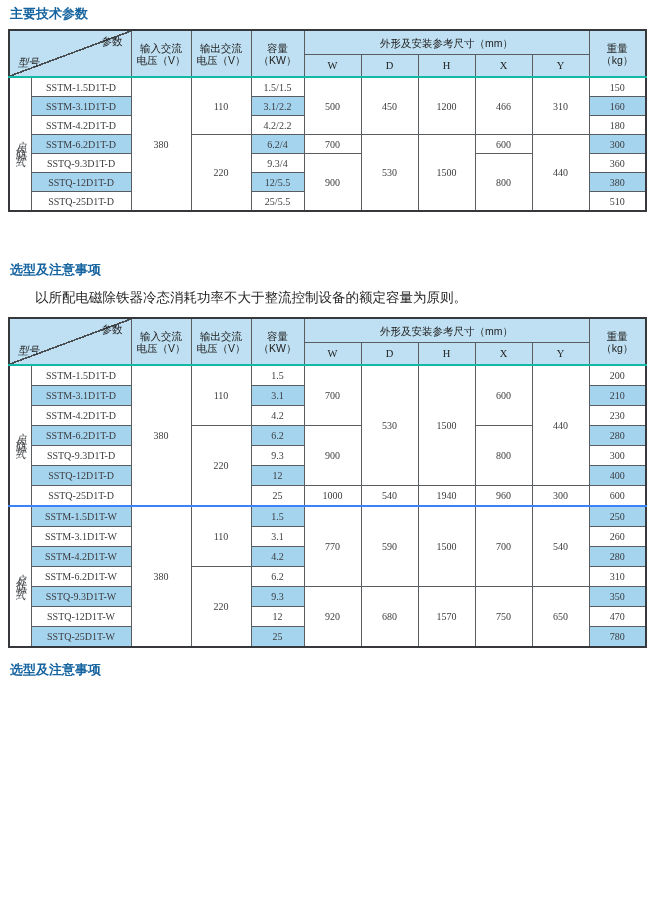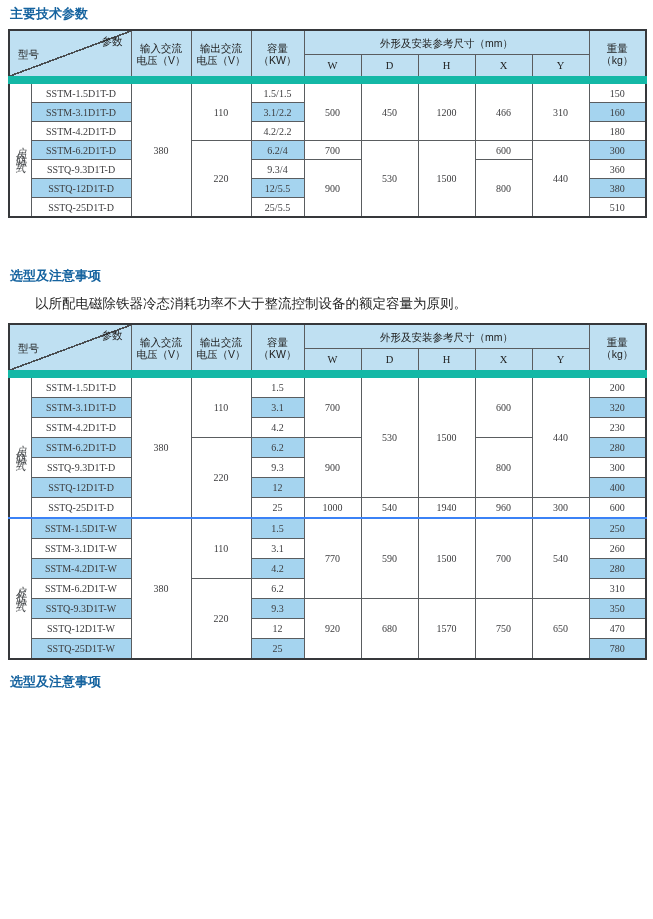--- a/index.html
+++ b/index.html
@@ -31,21 +31,21 @@
     text-align:center;vertical-align:middle;
     padding:0 1px;overflow:hidden;white-space:nowrap;
     font-weight:normal;
   }
   table.params thead th{
     background:#bfe0f2;
     font-family:"Liberation Sans",sans-serif;
     font-size:10.5px;line-height:12px;
     color:#222;
   }
-  table.params thead{border-bottom:8px solid #14b8a6;}
+  table.params thead{border-bottom:2px solid #14b8a6;}
   table.params thead tr.h1 th{height:23px;}
   table.params thead tr.h2 th{height:21px;font-family:"Liberation Serif",serif;font-size:10.5px;}
   table.params td{
     font-family:"Liberation Serif",serif;
     font-size:10px;color:#3c3c3e;height:18px;
   }
   table.t2 td{height:19px;}
   td.hl{background:#a5d4ef;}
   td.vcell{background:#fff;}
   .vert{
@@ -60,21 +60,21 @@
   th.diag{position:relative;background:#bfe0f2;}
   th.diag::before{
     content:"";position:absolute;inset:0;
     background:linear-gradient(to bottom right,
       transparent calc(50% - 0.8px),
       #4a4d50 calc(50% - 0.8px),
       #4a4d50 calc(50% + 0.8px),
       transparent calc(50% + 0.8px));
   }
   th.diag .dt{position:absolute;top:4px;right:8px;}
-  th.diag .db{position:absolute;bottom:16px;left:8px;}
+  th.diag .db{position:absolute;bottom:8px;left:8px;font-style:italic;}
   
   .note{
     margin:5px 0 0 2px;
     font-size:10.5px;line-height:13px;
     font-style:italic;font-weight:bold;
     letter-spacing:1.5px;
     color:#4a6fa5;
   }
   .body-p{
     margin:0;
@@ -235,21 +235,21 @@
           <td rowspan="3">700</td>
           <td rowspan="6">530</td>
           <td rowspan="6">1500</td>
           <td rowspan="3">600</td>
           <td rowspan="6">440</td>
           <td>200</td>
         </tr>
         <tr>
           <td class="hl">SSTM-3.1D1T-D</td>
           <td class="hl">3.1</td>
-          <td class="hl">320</td>
+          <td class="hl">210</td>
         </tr>
         <tr>
           <td>SSTM-4.2D1T-D</td>
           <td>4.2</td>
           <td>230</td>
         </tr>
         <tr>
           <td class="hl">SSTM-6.2D1T-D</td>
           <td rowspan="4">220</td>
           <td class="hl">6.2</td>

